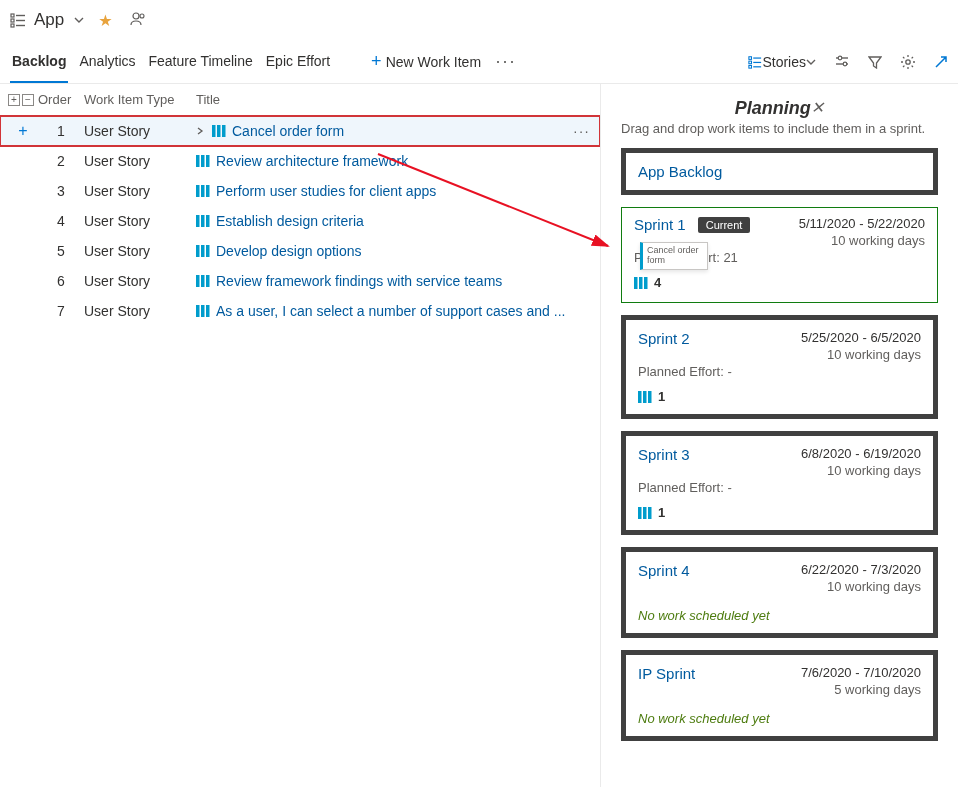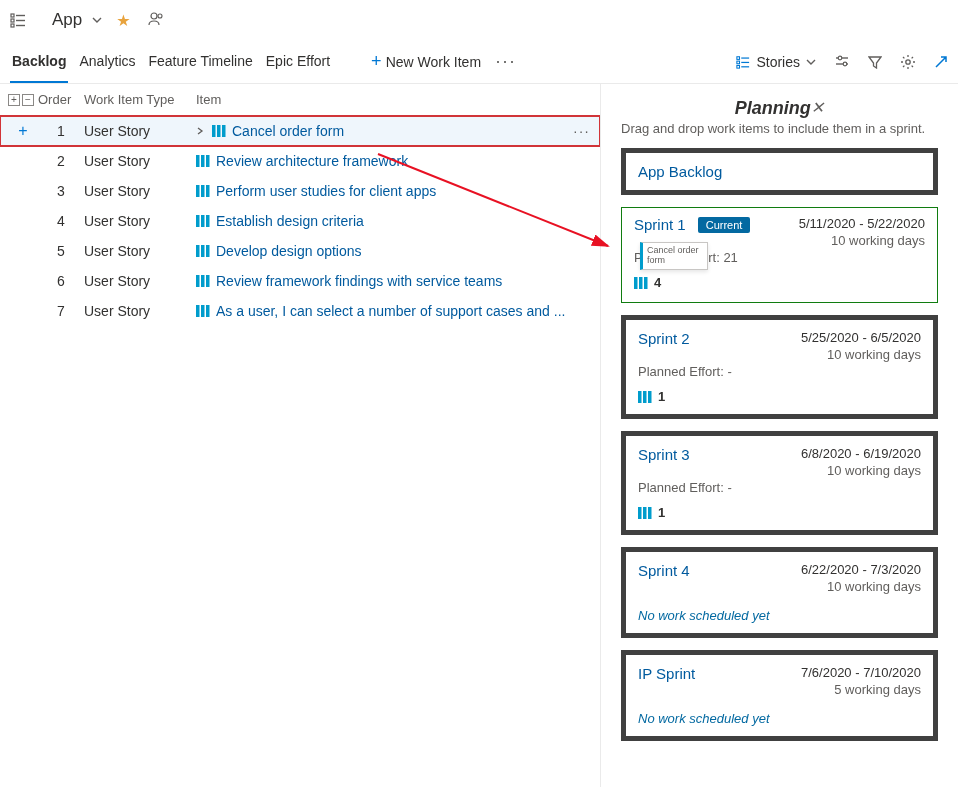--- a/index.html
+++ b/index.html
@@ -14,21 +14,21 @@
     overflow: hidden;
   }
   .header {
     display: flex;
     align-items: center;
     gap: 8px;
     padding: 6px 10px;
     height: 40px;
   }
   .app-icon { width: 16px; height: 16px; display: inline-flex; }
-  .app-title { font-size: 17px; margin-left: 18px; }
+  .app-title { font-size: 17px; margin-left: 0; }
   .chevron-down { margin-left: 2px; }
   .star { color: #e8a33d; font-size: 16px; margin-left: 6px; }
   .persona-icon { margin-left: 8px; }
   .tabs-row {
     display: flex;
     align-items: center;
     justify-content: space-between;
     padding: 0 10px;
     border-bottom: 1px solid #eaeaea;
     height: 44px;
@@ -43,21 +43,21 @@
     align-items: center;
     border-bottom: 2px solid transparent;
     padding: 0 2px;
   }
   .tab.active { font-weight: 600; border-bottom-color: #0078d4; }
   .tab-actions { display: flex; align-items: center; gap: 14px; }
   .new-item { display: flex; align-items: center; gap: 4px; color: #323130; cursor: pointer; }
   .plus { color: #0078d4; font-size: 18px; font-weight: 300; }
   .ellipsis { font-size: 18px; color: #605e5c; cursor: pointer; letter-spacing: 1px;}
   .right-actions { display: flex; align-items: center; gap: 18px; }
-  .view-switcher { display: flex; align-items: center; gap: 6px; color: #323130; cursor: pointer; }
+  .view-switcher { display: flex; align-items: center; color: #323130; cursor: pointer; }
   .icon-btn { cursor: pointer; color: #605e5c; display:flex; align-items:center; }
   
   .main { display: flex; height: calc(100% - 84px); }
   .grid { flex: 1; overflow: auto; position: relative; }
   .grid-header {
     display: flex;
     align-items: center;
     height: 32px;
     border-bottom: 1px solid #eaeaea;
     padding: 0 8px;
@@ -121,23 +121,23 @@
     margin-bottom: 12px;
     cursor: pointer;
   }
   .bucket.current { border: 1px solid #107c10; padding: 8px 12px 12px; }
   .bucket-title { color: #005a9e; font-size: 15px; }
   .bucket-row1 { display: flex; justify-content: space-between; align-items: flex-start; }
   .bucket-dates { font-size: 13px; color: #323130; text-align: right; }
   .bucket-days { font-size: 13px; color: #605e5c; text-align: right; margin-top: 2px; }
   .bucket-effort { font-size: 13px; color: #605e5c; margin-top: 2px; }
   .bucket-count { display: flex; align-items: center; gap: 6px; margin-top: 10px; font-size: 13px; font-weight: 600; }
-  .no-work { font-style: italic; color: #0369a1; font-size: 13px; margin-top: 14px; }
+  .no-work { font-style: italic; color: #4d7c0f; font-size: 13px; margin-top: 14px; }
   .current-badge {
-    background: #0369a1; color: #fff; font-size: 11px;
+    background: #404040; color: #fff; font-size: 11px;
     padding: 2px 8px; border-radius: 2px;
   }
   .title-badge-wrap { display: flex; align-items: center; gap: 12px; position: relative; }
 
   .drag-ghost {
     position: absolute;
     left: 640px;
     top: 242px;
     width: 68px;
     height: 28px;
@@ -251,21 +251,21 @@
 <div class="main">
 
   <div class="grid">
     <div class="grid-header">
       <div class="col-expand">
         <span class="sq-btn">+</span>
         <span class="sq-btn">−</span>
       </div>
       <div class="col-order">Order</div>
       <div class="col-type">Work Item Type</div>
-      <div class="col-title">Item</div>
+      <div class="col-title">Title</div>
     </div>
     <div class="grid-body" id="grid-body">
         <div class="row selected">
     <div class="col-expand">
             <span class="add-icon" style="">+</span>
           </div>
     <div class="col-order">1</div>
     <div class="col-type">User Story</div>
     <div class="col-title">
       <span class="chev-expand" style="">

